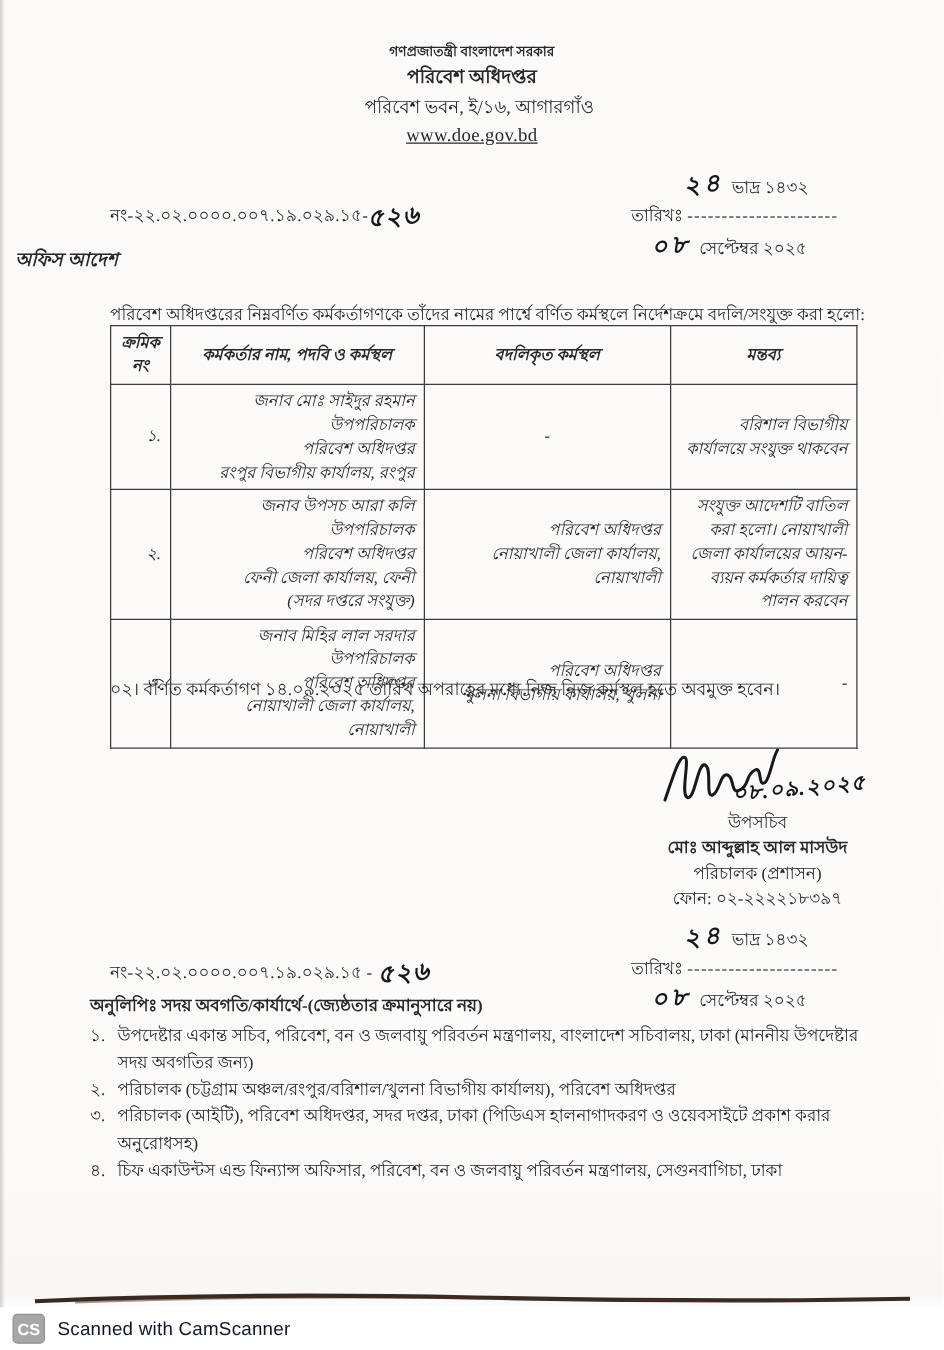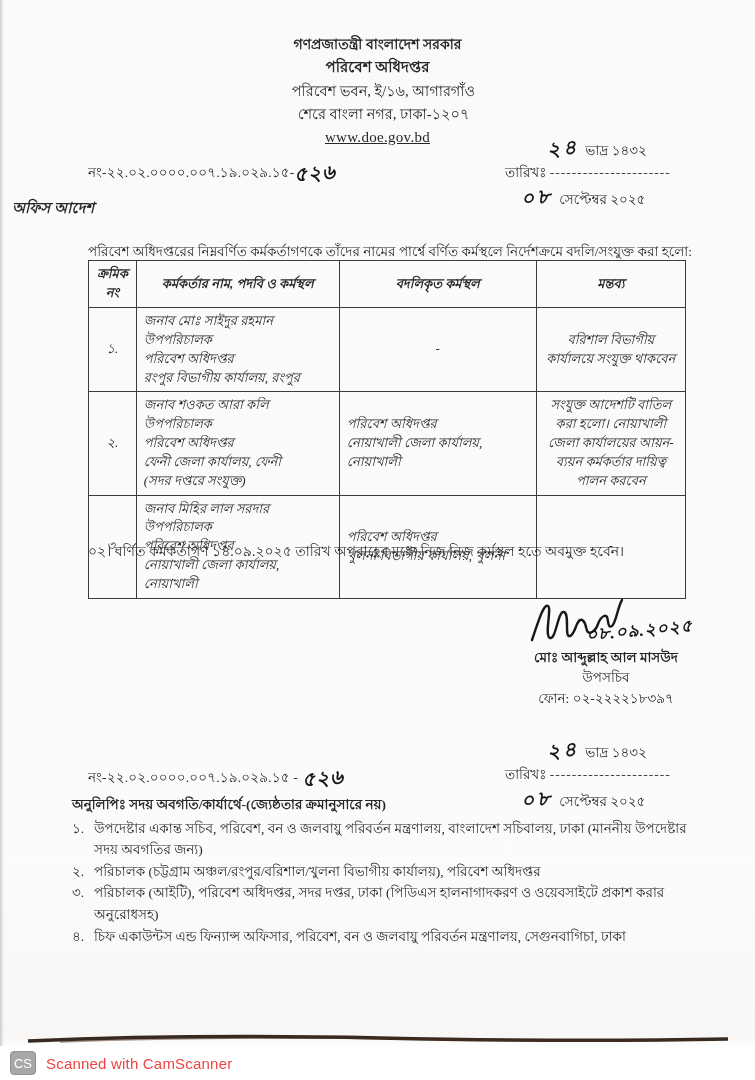--- a/index.html
+++ b/index.html
@@ -10,21 +10,21 @@
   }
   .scan{
     position:relative;width:755px;height:1080px;
     background:linear-gradient(180deg,#fbfaf9 0%,#fcfbfa 80%,#f8f7f6 96%,#ffffff 97%);
     color:#26272b;
   }
   .edge-left{position:absolute;left:0;top:0;width:4px;height:1046px;
     background:linear-gradient(90deg,#cfcecd,rgba(255,255,255,0));}
   
   .letterhead{position:absolute;top:34px;left:0;width:100%;text-align:center;line-height:1.58;}
-  .lh-govt{font-size:14px;font-weight:bold;}
+  .lh-govt{font-size:11px;font-weight:bold;}
   .lh-dept{font-size:15px;font-weight:bold;}
   .lh-addr{font-size:14.5px;margin-left:12px;}
   .lh-web{font-size:15px;font-weight:normal;text-decoration:underline;letter-spacing:.3px;}
   
   .memo-no{position:absolute;font-size:13.5px;letter-spacing:.2px;white-space:nowrap;}
   .memo-no-1{top:158px;left:88px;}
   .memo-no-2{top:763px;left:88px;}
   .hand{font-style:italic;font-weight:bold;color:#15161a;}
   .hand-no{font-size:20px;display:inline-block;transform:rotate(-4deg);vertical-align:-3px;letter-spacing:1px;}
   .date-block{position:absolute;width:200px;font-size:13.5px;line-height:1.45;}
@@ -35,21 +35,21 @@
   .hand-day{font-size:20px;display:inline-block;transform:rotate(-6deg);letter-spacing:3px;margin-right:3px;}
   .db-dashes{letter-spacing:1px;color:#3a3b40;}
   
   .doc-title{position:absolute;top:196px;left:12px;width:100%;text-align:left;
     font-size:15px;font-weight:bold;font-style:italic;}
   .intro{position:absolute;top:231px;left:88px;width:604px;font-size:13.5px;line-height:1.4;margin-top:12px;}
   .closing{position:absolute;top:540px;left:88px;width:604px;font-size:14px;}
   
   table.order{position:absolute;top:260px;left:88px;width:598px;border-collapse:collapse;
     font-size:13px;line-height:1.45;font-style:italic;}
-  table.order th,table.order td{border:1.6px solid #3b3c40;padding:4px 7px;vertical-align:middle;}
+  table.order th,table.order td{border:1.6px solid #3b3c40;padding:4px 7px;vertical-align:middle;text-align:right;}
   table.order th{font-weight:bold;text-align:center;height:38px;}
   td.c-serial{text-align:center;width:8%;}
   td.c-officer{text-align:left;vertical-align:middle;width:34%;white-space:pre-line;}
   td.c-station{text-align:left;vertical-align:top;width:33%;white-space:pre-line;padding-top:6px;}
   td.c-station.dash{text-align:center;vertical-align:middle;padding-top:4px;}
   td.c-remarks{text-align:center;vertical-align:middle;width:25%;white-space:pre-line;}
   
   .sig{position:absolute;top:596px;left:468px;width:276px;text-align:center;
     font-size:13.5px;line-height:1.5;}
   .sig-scribble{position:relative;height:52px;}
@@ -59,35 +59,34 @@
   
   .copies{position:absolute;top:794px;left:72px;width:618px;font-size:13.5px;line-height:1.6;}
   .copies-heading{font-weight:bold;margin-bottom:2px;}
   .copy-item{display:grid;grid-template-columns:20px 1fr;column-gap:2px;}
   .copy-num{text-align:left;}
   
   .shadow-curve{position:absolute;left:0;top:1028px;width:755px;height:18px;}
   .footer-bar{position:absolute;left:0;top:1046px;width:755px;height:34px;background:#ffffff;
     display:flex;align-items:center;font-family:"Liberation Sans","DejaVu Sans",sans-serif;}
   .cs-badge{margin-left:10px;width:24px;height:22px;background:#a7a7a7;border:1px solid #8f8f8f;
-    border-radius:4px;color:#ffffff;font-weight:normal;font-size:13px;display:flex;
+    border-radius:4px;color:#ffffff;font-weight:bold;font-size:13px;display:flex;
     align-items:center;justify-content:center;text-align:right;}
-  .footer-text{margin-left:10px;color:#ef4444;font-size:15px;letter-spacing:.2px;}
+  .footer-text{margin-left:10px;color:#0f172a;font-size:15px;letter-spacing:.2px;}
 </style>
 </head>
 <body>
 
 <div class="scan">
   <div class="edge-left"></div>
 
   <div class="letterhead">
     <div class="lh-govt">গণপ্রজাতন্ত্রী বাংলাদেশ সরকার</div>
     <div class="lh-dept">পরিবেশ অধিদপ্তর</div>
     <div class="lh-addr">পরিবেশ ভবন, ই/১৬, আগারগাঁও</div>
-    <div class="lh-addr">শেরে বাংলা নগর, ঢাকা-১২০৭</div>
     <div class="lh-web">www.doe.gov.bd</div>
   </div>
 
   <div class="memo-no memo-no-1">
     <span>নং-২২.০২.০০০০.০০৭.১৯.০২৯.১৫-</span><span class="hand hand-no">৫২৬</span>
   </div>
   <div class="date-block date-block-1">
     <div class="db-line1">
       <span class="hand hand-day">২৪</span>
       <span>ভাদ্র ১৪৩২</span>
@@ -127,21 +126,21 @@
         <td class="c-officer">জনাব মোঃ সাইদুর রহমান
 উপপরিচালক
 পরিবেশ অধিদপ্তর
 রংপুর বিভাগীয় কার্যালয়, রংপুর</td>
         <td class="c-station dash">-</td>
         <td class="c-remarks">বরিশাল বিভাগীয়
 কার্যালয়ে সংযুক্ত থাকবেন</td>
       </tr>
       <tr>
         <td class="c-serial">২.</td>
-        <td class="c-officer">জনাব শওকত আরা কলি
+        <td class="c-officer">জনাব উপসচ আরা কলি
 উপপরিচালক
 পরিবেশ অধিদপ্তর
 ফেনী জেলা কার্যালয়, ফেনী
 (সদর দপ্তরে সংযুক্ত)</td>
         <td class="c-station">পরিবেশ অধিদপ্তর
 নোয়াখালী জেলা কার্যালয়, নোয়াখালী</td>
         <td class="c-remarks">সংযুক্ত আদেশটি বাতিল
 করা হলো। নোয়াখালী
 জেলা কার্যালয়ের আয়ন-
 ব্যয়ন কর্মকর্তার দায়িত্ব
@@ -162,22 +161,23 @@
 
   <div class="closing">০২। বর্ণিত কর্মকর্তাগণ ১৪.০৯.২০২৫ তারিখ অপরাহ্ণের মধ্যে নিজ নিজ কর্মস্থল হতে অবমুক্ত হবেন।</div>
 
   <div class="sig">
     <div class="sig-scribble">
       <svg width="110" height="52" viewBox="0 0 110 52">
         <path d="M6 44 C14 20, 18 8, 22 10 C26 12, 18 40, 24 42 C30 44, 32 14, 38 16 C44 18, 38 42, 44 40 C50 38, 50 22, 56 24 C62 26, 58 40, 66 36 C74 32, 70 24, 78 20 C84 17, 80 34, 86 30 C90 27, 92 10, 96 4" fill="none" stroke="#17181c" stroke-width="2.4" stroke-linecap="round"></path>
       </svg>
       <span class="hand sig-date">০৮.০৯.২০২৫</span>
     </div>
+    <div>উপসচিব</div>
     <div style="font-weight:bold;">মোঃ আব্দুল্লাহ আল মাসউদ</div>
-    <div>উপসচিব</div>
+    <div>পরিচালক (প্রশাসন)</div>
     <div>ফোন: ০২-২২২২১৮৩৯৭</div>
   </div>
 
   <div class="memo-no memo-no-2">
     <span>নং-২২.০২.০০০০.০০৭.১৯.০২৯.১৫ -</span> <span class="hand hand-no">৫২৬</span>
   </div>
   <div class="date-block date-block-2">
     <div class="db-line1">
       <span class="hand hand-day">২৪</span>
       <span>ভাদ্র ১৪৩২</span>

